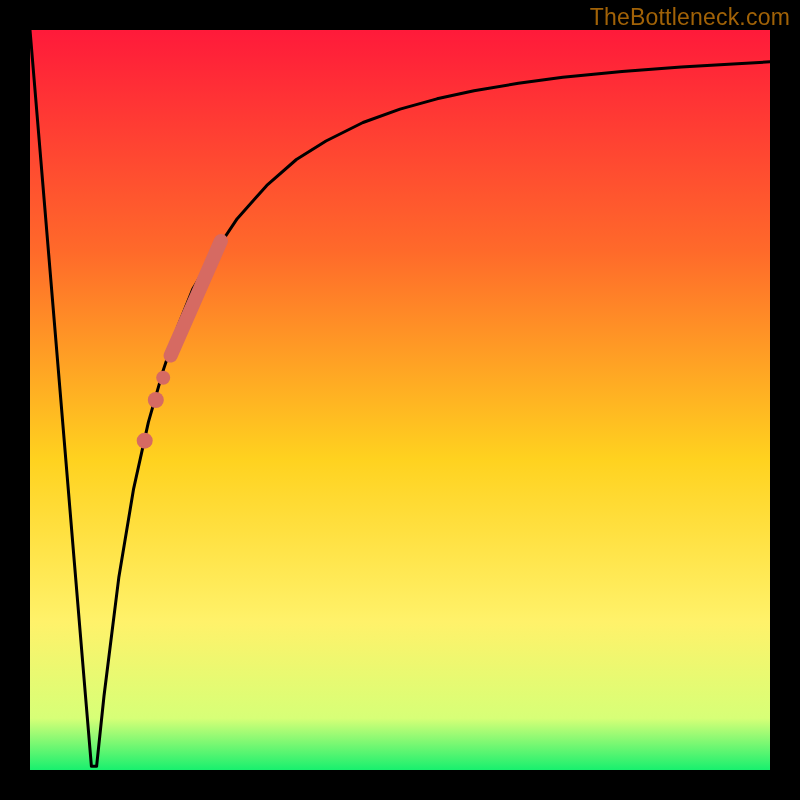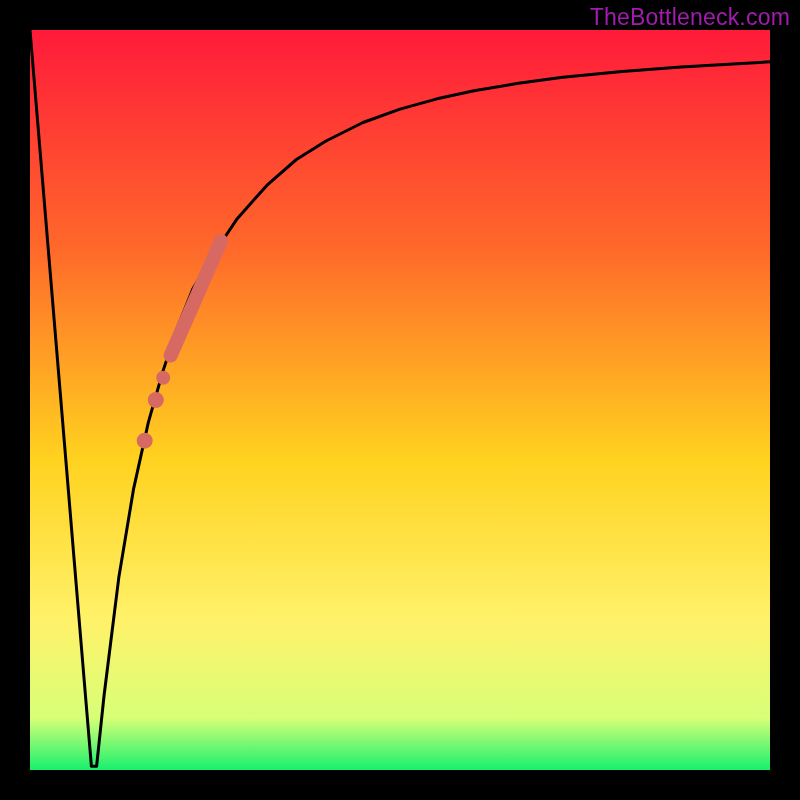--- a/index.html
+++ b/index.html
@@ -17,21 +17,21 @@
   }
   svg {
     display: block;
   }
   .watermark {
     position: absolute;
     top: 4px;
     right: 10px;
     font-size: 23px;
     font-weight: 400;
-    color: #a21caf;
+    color: #a16207;
     font-family: Arial, Helvetica, sans-serif;
     letter-spacing: 0.2px;
   }
 </style>
 </head>
 <body>
 
 <div class="chart-container">
   <svg width="800" height="800" viewBox="0 0 800 800">
     <defs>

